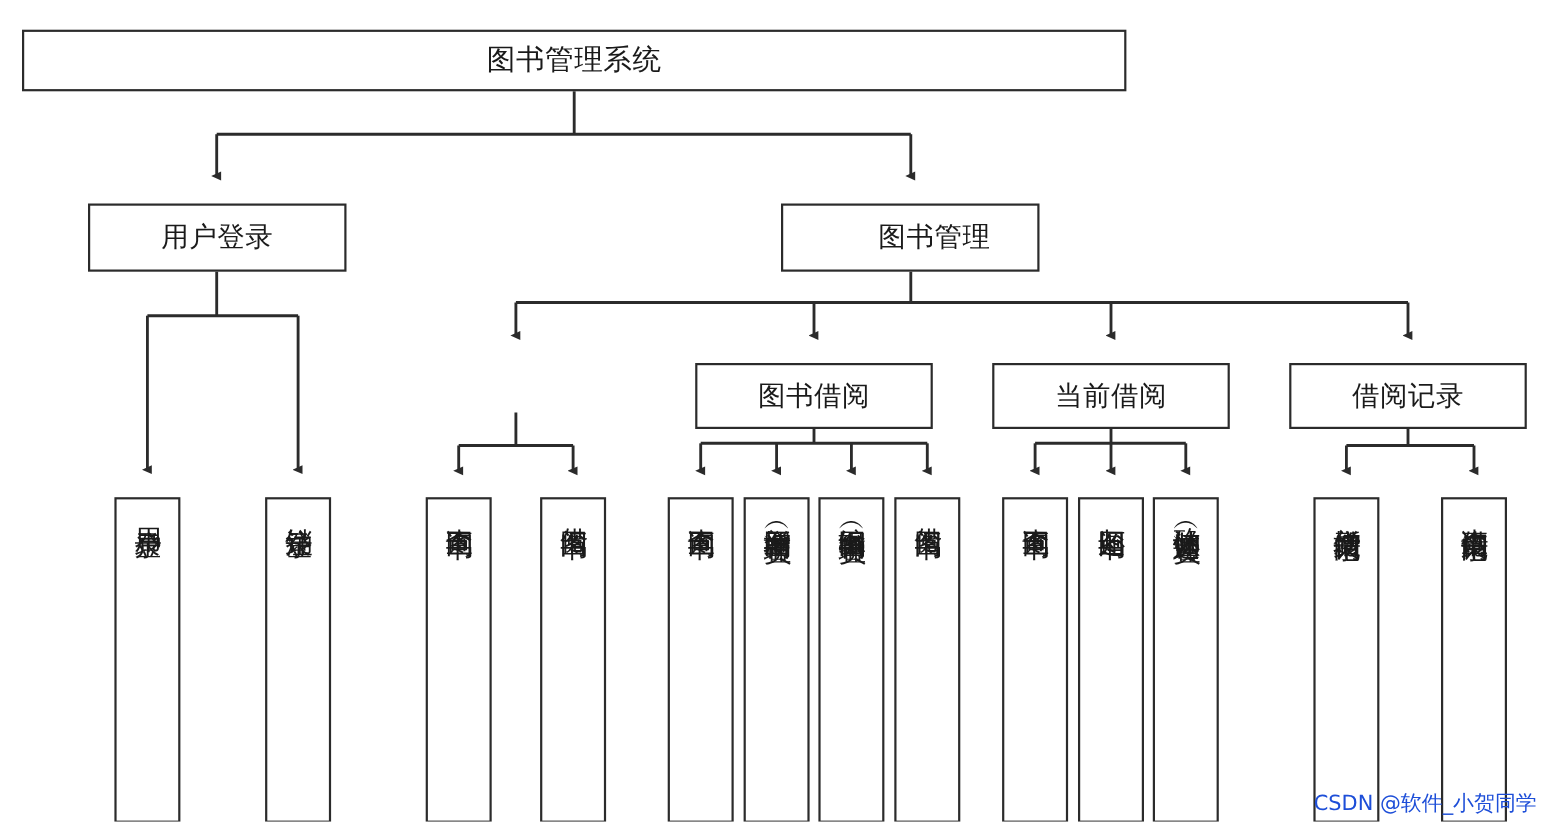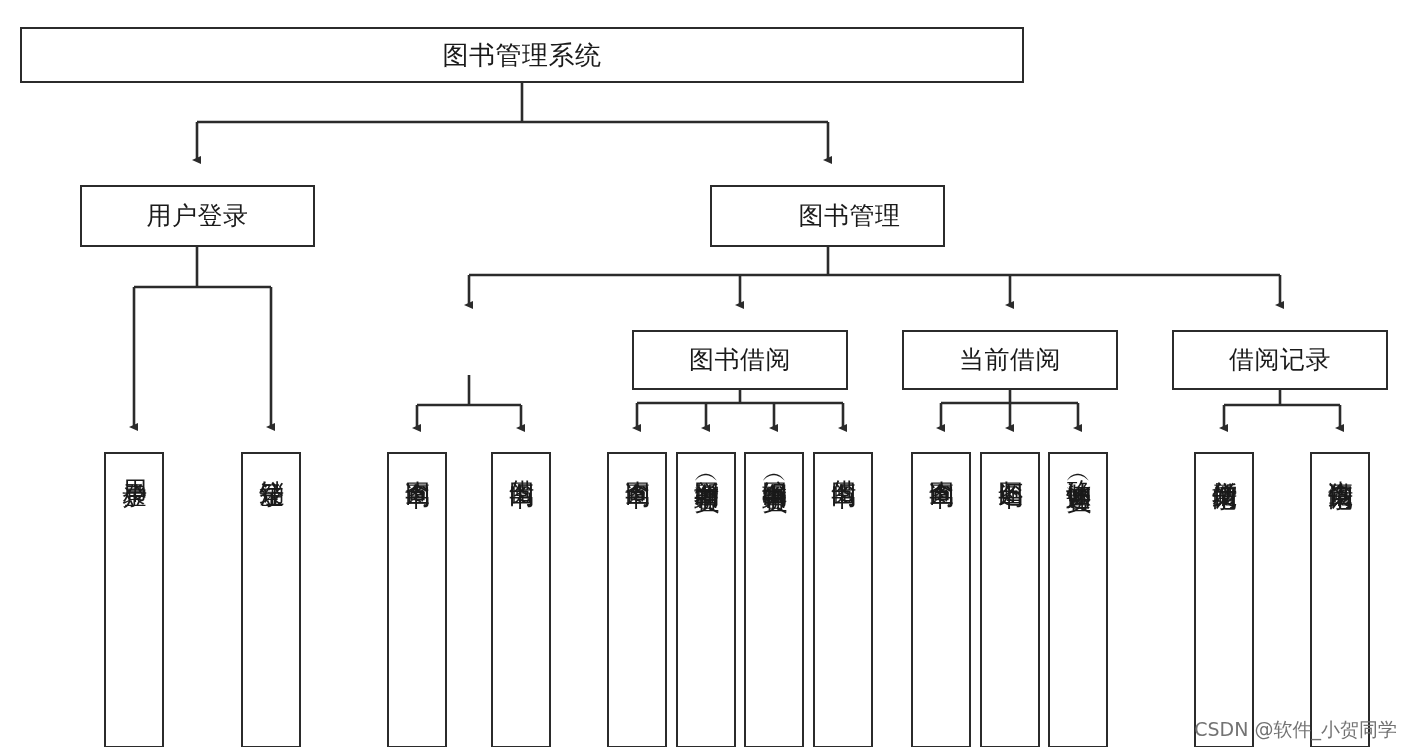--- a/index.html
+++ b/index.html
@@ -63,21 +63,21 @@
     font-size: 25px;
     line-height: 1.06;
     letter-spacing: 1.5px;
     white-space: nowrap;
   }
   .watermark {
     position: absolute;
     right: 8px;
     bottom: 4px;
     font-size: 19px;
-    color: #737373;
+    color: #1d4ed8;
     white-space: nowrap;
     font-family: "DejaVu Sans", "Liberation Sans", sans-serif;
   }
 </style>
 </head>
 <body>
 
 <div id="canvas">
 
   <svg class="edges" viewBox="0 0 1405 747" xmlns="http://www.w3.org/2000/svg">

